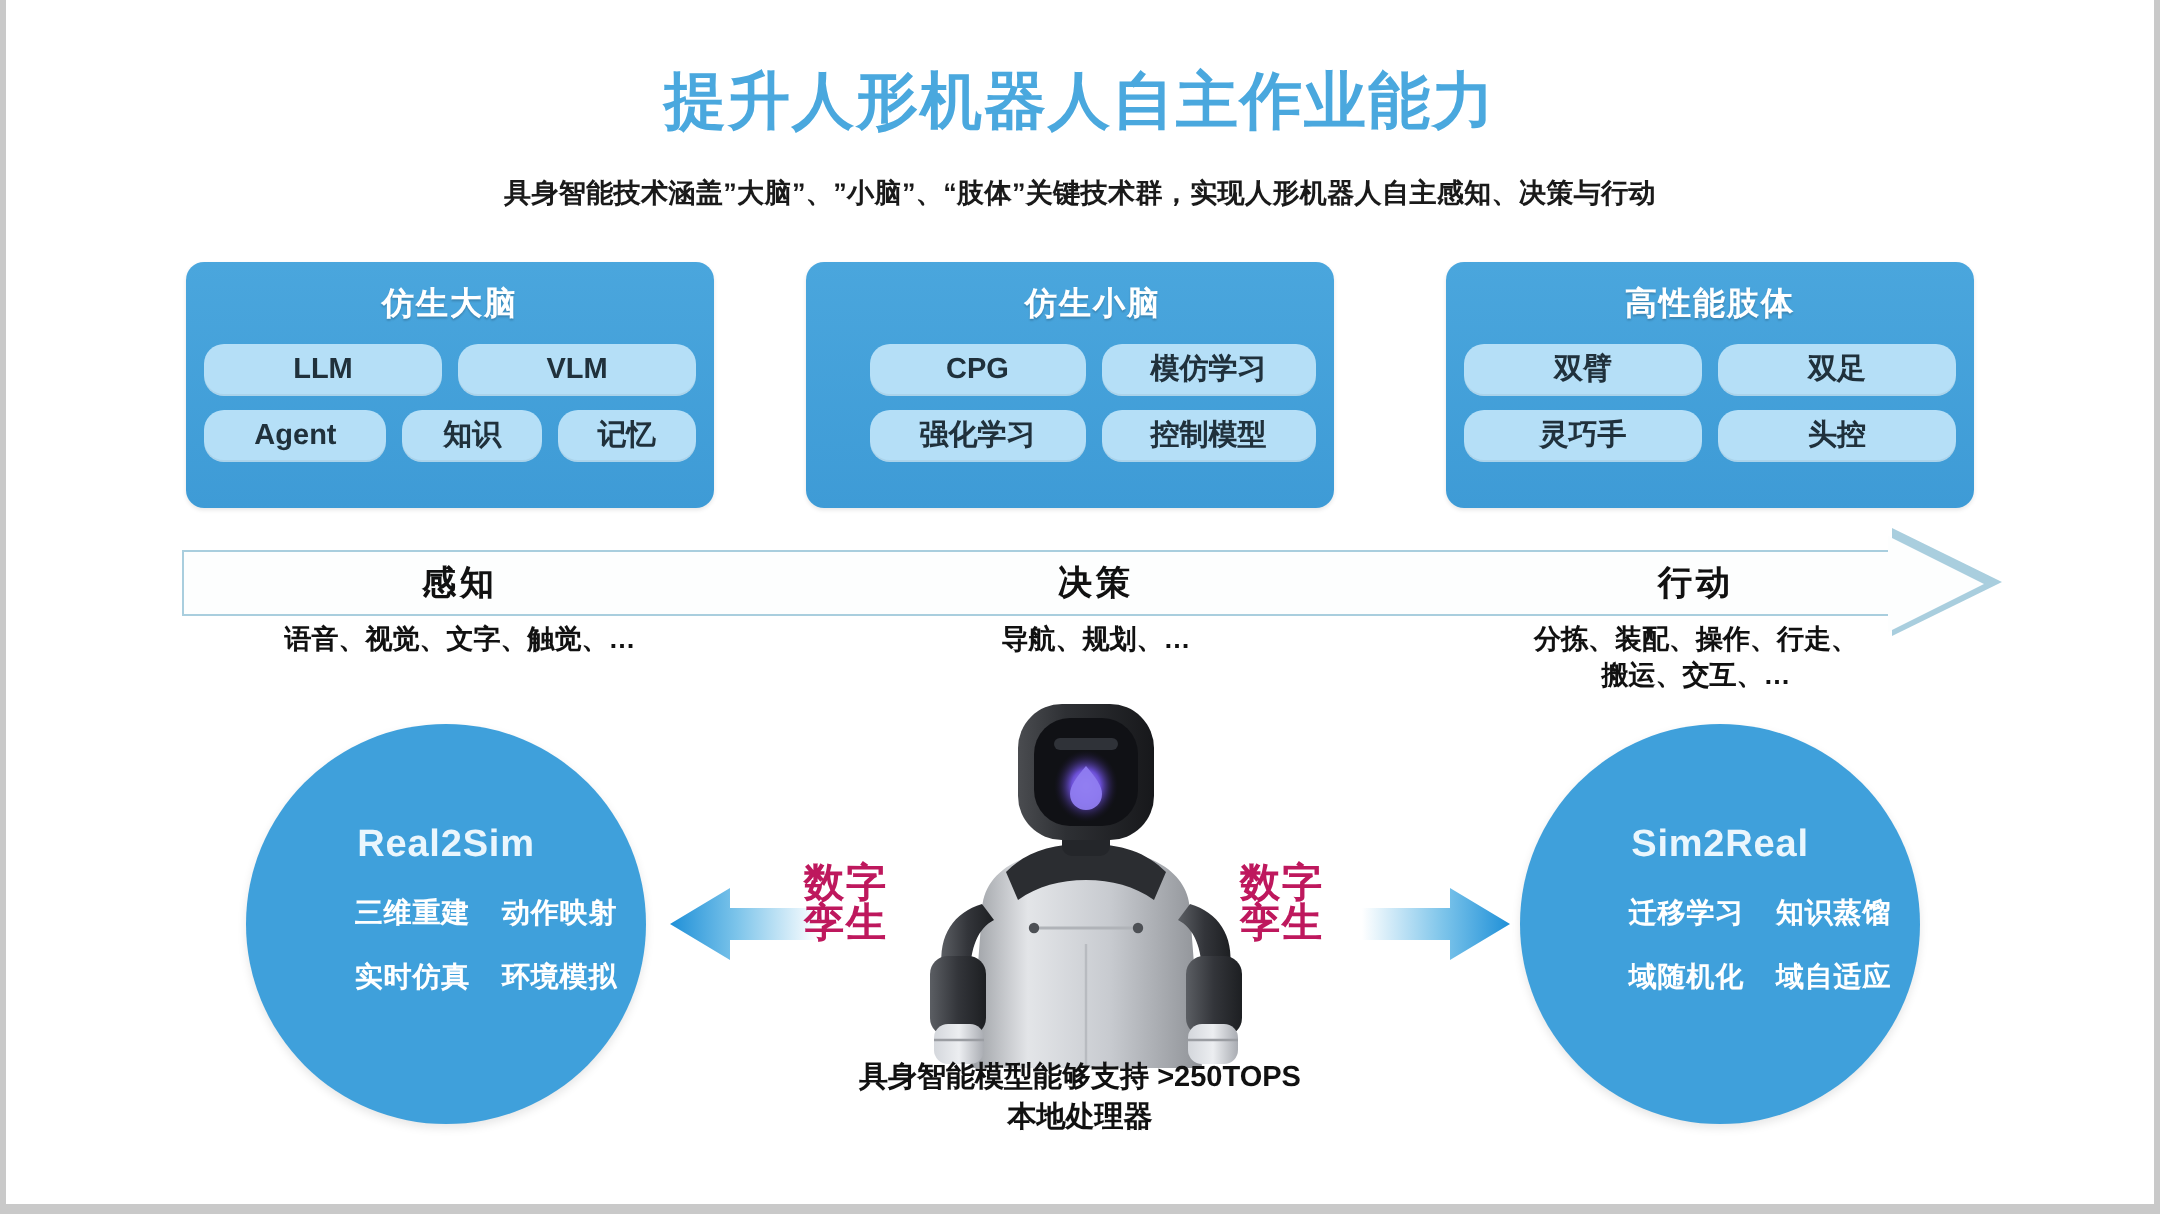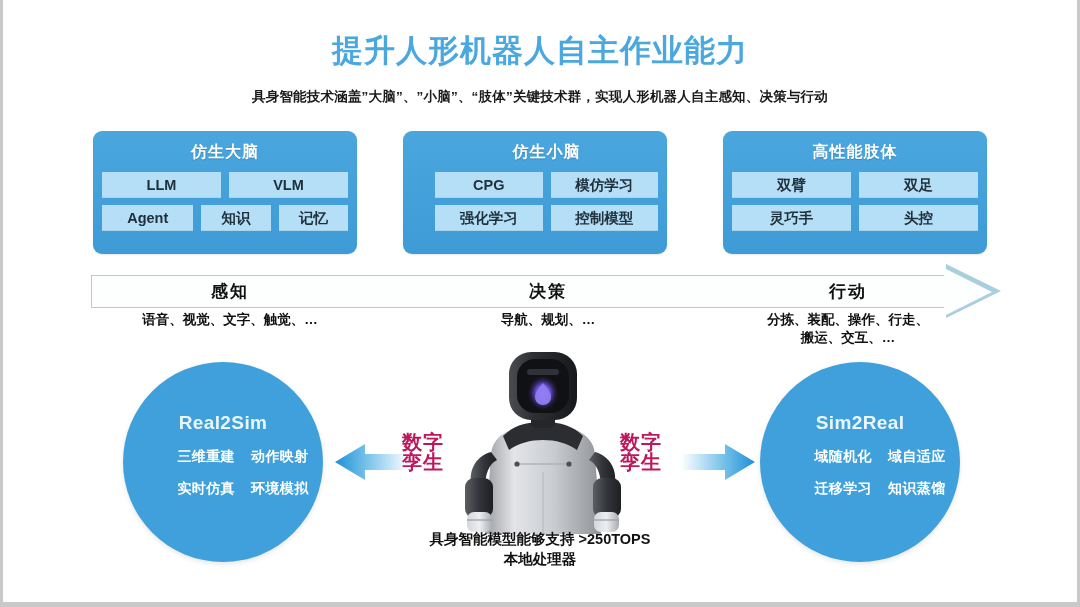--- a/index.html
+++ b/index.html
@@ -73,21 +73,21 @@
     text-shadow: 0 1px 1px rgba(0,0,0,.18);
   }
   .cap-row {
     display: flex;
     gap: 8px;
     margin-bottom: 7px;
   }
   .chip {
     flex: 1;
     background: #b5dff7;
-    border-radius: 0;
+    border-radius: 10px;
     text-align: center;
     font-size: 14.5px;
     font-weight: bold;
     color: #20313c;
     line-height: 26px;
     height: 26px;
     box-shadow: inset 0 -1px 0 rgba(0,0,0,.05);
   }
   .chip.wide { flex: 1.32; }
 
@@ -315,26 +315,26 @@
     </div>
     <div class="circle-row">
       <div class="circle-tag">实时仿真</div>
       <div class="circle-tag">环境模拟</div>
     </div>
   </div>
 
   <div class="circle" id="circle-right">
     <div class="circle-title">Sim2Real</div>
     <div class="circle-row">
+      <div class="circle-tag">迁移学习</div>
+      <div class="circle-tag">知识蒸馏</div>
+    </div>
+    <div class="circle-row">
       <div class="circle-tag">域随机化</div>
       <div class="circle-tag">域自适应</div>
-    </div>
-    <div class="circle-row">
-      <div class="circle-tag">迁移学习</div>
-      <div class="circle-tag">知识蒸馏</div>
     </div>
   </div>
 
   <div class="twin" id="twin-left">
     <div class="arrow-glyph">
       <svg width="74" height="40" viewBox="0 0 74 40">
         <defs>
           <linearGradient id="gl" x1="1" y1="0" x2="0" y2="0">
             <stop offset="0%" stop-color="#ffffff"></stop>
             <stop offset="55%" stop-color="#7cc4ea"></stop>

